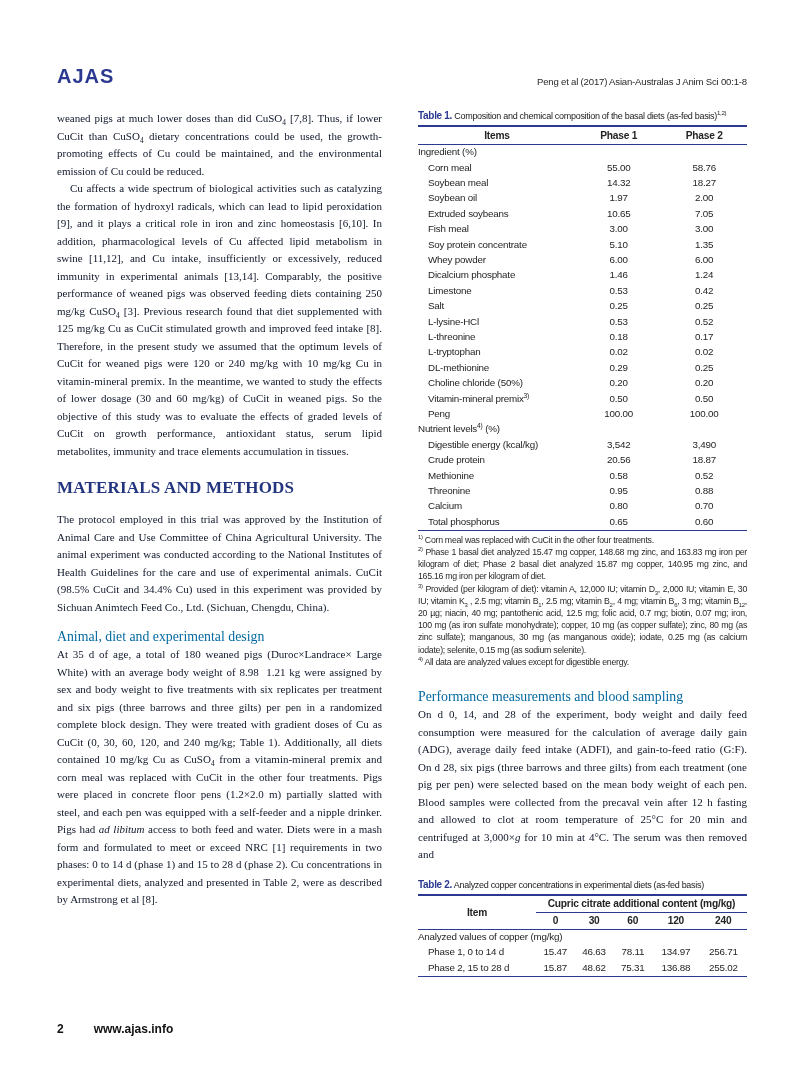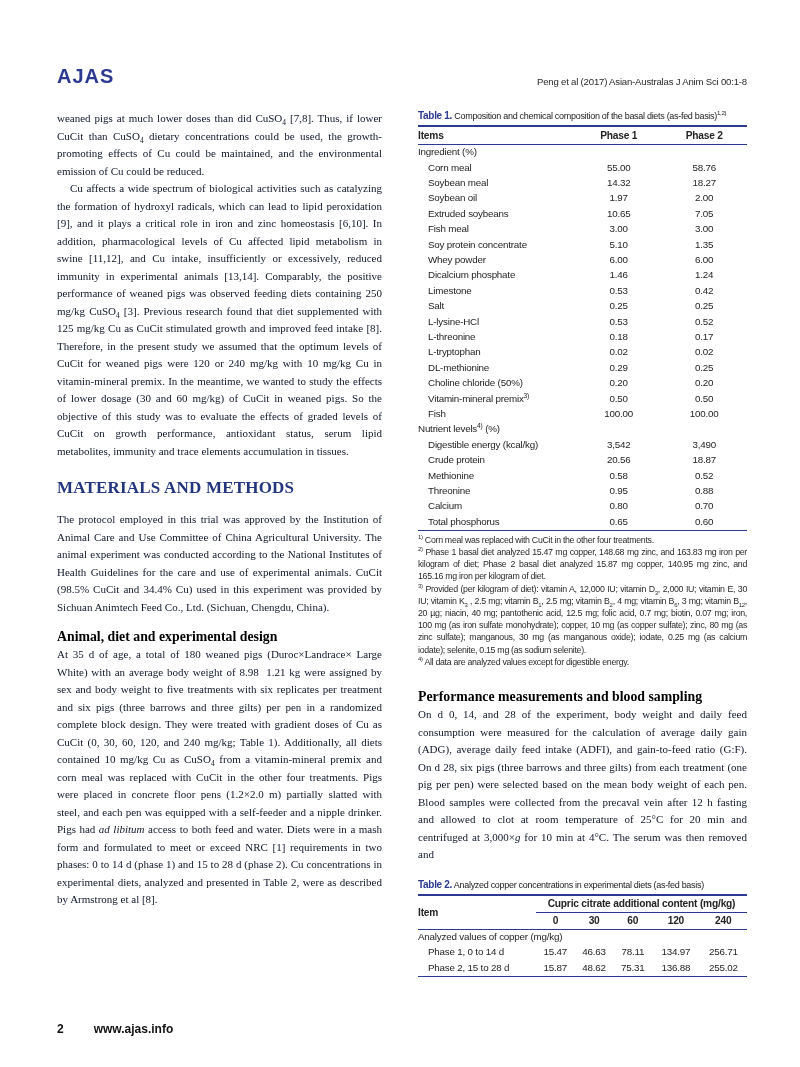--- a/index.html
+++ b/index.html
@@ -11,30 +11,30 @@
   .logo { font-family:"Liberation Sans", sans-serif; font-weight:bold; font-size:20px; line-height:28px; color:#2b3990; letter-spacing:1px; }
   .cite { font-family:"Liberation Sans", sans-serif; font-size:9.6px; letter-spacing:-0.2px; color:#2a2a2a; padding-bottom:3px; }
 
   .cols { display:flex; gap:36px; }
   .colL { width:325px; }
   .colR { width:329px; }
 
   p.body { font-size:11px; line-height:17.5px; text-align:justify; color:#0f172a; }
   p.ind { text-indent:13px; }
   h1 { font-family:"Liberation Serif", serif; font-size:17px; letter-spacing:0.2px; color:#24357f; margin:18px 0 13px 0; font-weight:bold; }
-  h2 { font-family:"Liberation Serif", serif; font-size:13.8px; color:#000000; margin:13px 0 1px 0; font-weight:bold; }
+  h2 { font-family:"Liberation Serif", serif; font-size:13.8px; color:#0369a1; margin:13px 0 1px 0; font-weight:normal; }
   sub { font-size:68%; line-height:0; }
   sup { font-size:68%; line-height:0; }
 
   .tcap { font-family:"Liberation Sans", sans-serif; font-size:9px; letter-spacing:-0.3px; color:#222; margin-bottom:4px; white-space:nowrap; }
   .tlab { font-weight:bold; color:#2b3990; font-size:10px; }
 
   table { width:100%; border-collapse:collapse; font-family:"Liberation Sans", sans-serif; font-size:9.8px; letter-spacing:-0.2px; color:#242424; border-top:2px solid #2b3990; border-bottom:1.5px solid #2b3990; }
   thead th { font-weight:bold; font-size:10.2px; text-align:center; padding:3px 0 3px 0; border-bottom:1px solid #2b3990; }
-  thead th.lft { text-align:left; }
+  thead th.lft { text-align:center; }
   td { padding:1.3px 0; line-height:12.8px; vertical-align:top; }
   td.lbl { padding-left:10px; text-align:left; }
   td.sec { padding-left:0; text-align:left; }
   .t1 td.val, .t1 thead th.ph { width:26%; text-align:center; }
   .t2 th.itemth { width:118px; vertical-align:middle; }
   .t2 th.grp { border-bottom:1px solid #2b3990; padding:2.5px 0; }
   .t2 th.dose { padding:2.5px 0; }
   .t2 td.val { text-align:center; }
 
   .fns { font-family:"Liberation Sans", sans-serif; font-size:8.8px; letter-spacing:-0.3px; line-height:12.2px; color:#2a2a2a; margin-top:3px; }
@@ -160,21 +160,21 @@
               <td class="lbl">Choline chloride (50%)</td>
               <td class="val">0.20</td>
               <td class="val">0.20</td>
             </tr>
             <tr>
               <td class="lbl">Vitamin-mineral premix<sup>3)</sup></td>
               <td class="val">0.50</td>
               <td class="val">0.50</td>
             </tr>
             <tr>
-              <td class="lbl">Fish</td>
+              <td class="lbl">Peng</td>
               <td class="val">100.00</td>
               <td class="val">100.00</td>
             </tr>
             <tr>
               <td colspan="3" class="sec">Nutrient levels<sup>4)</sup> (%)</td>
             </tr>
             <tr>
               <td class="lbl">Digestible energy (kcal/kg)</td>
               <td class="val">3,542</td>
               <td class="val">3,490</td>

